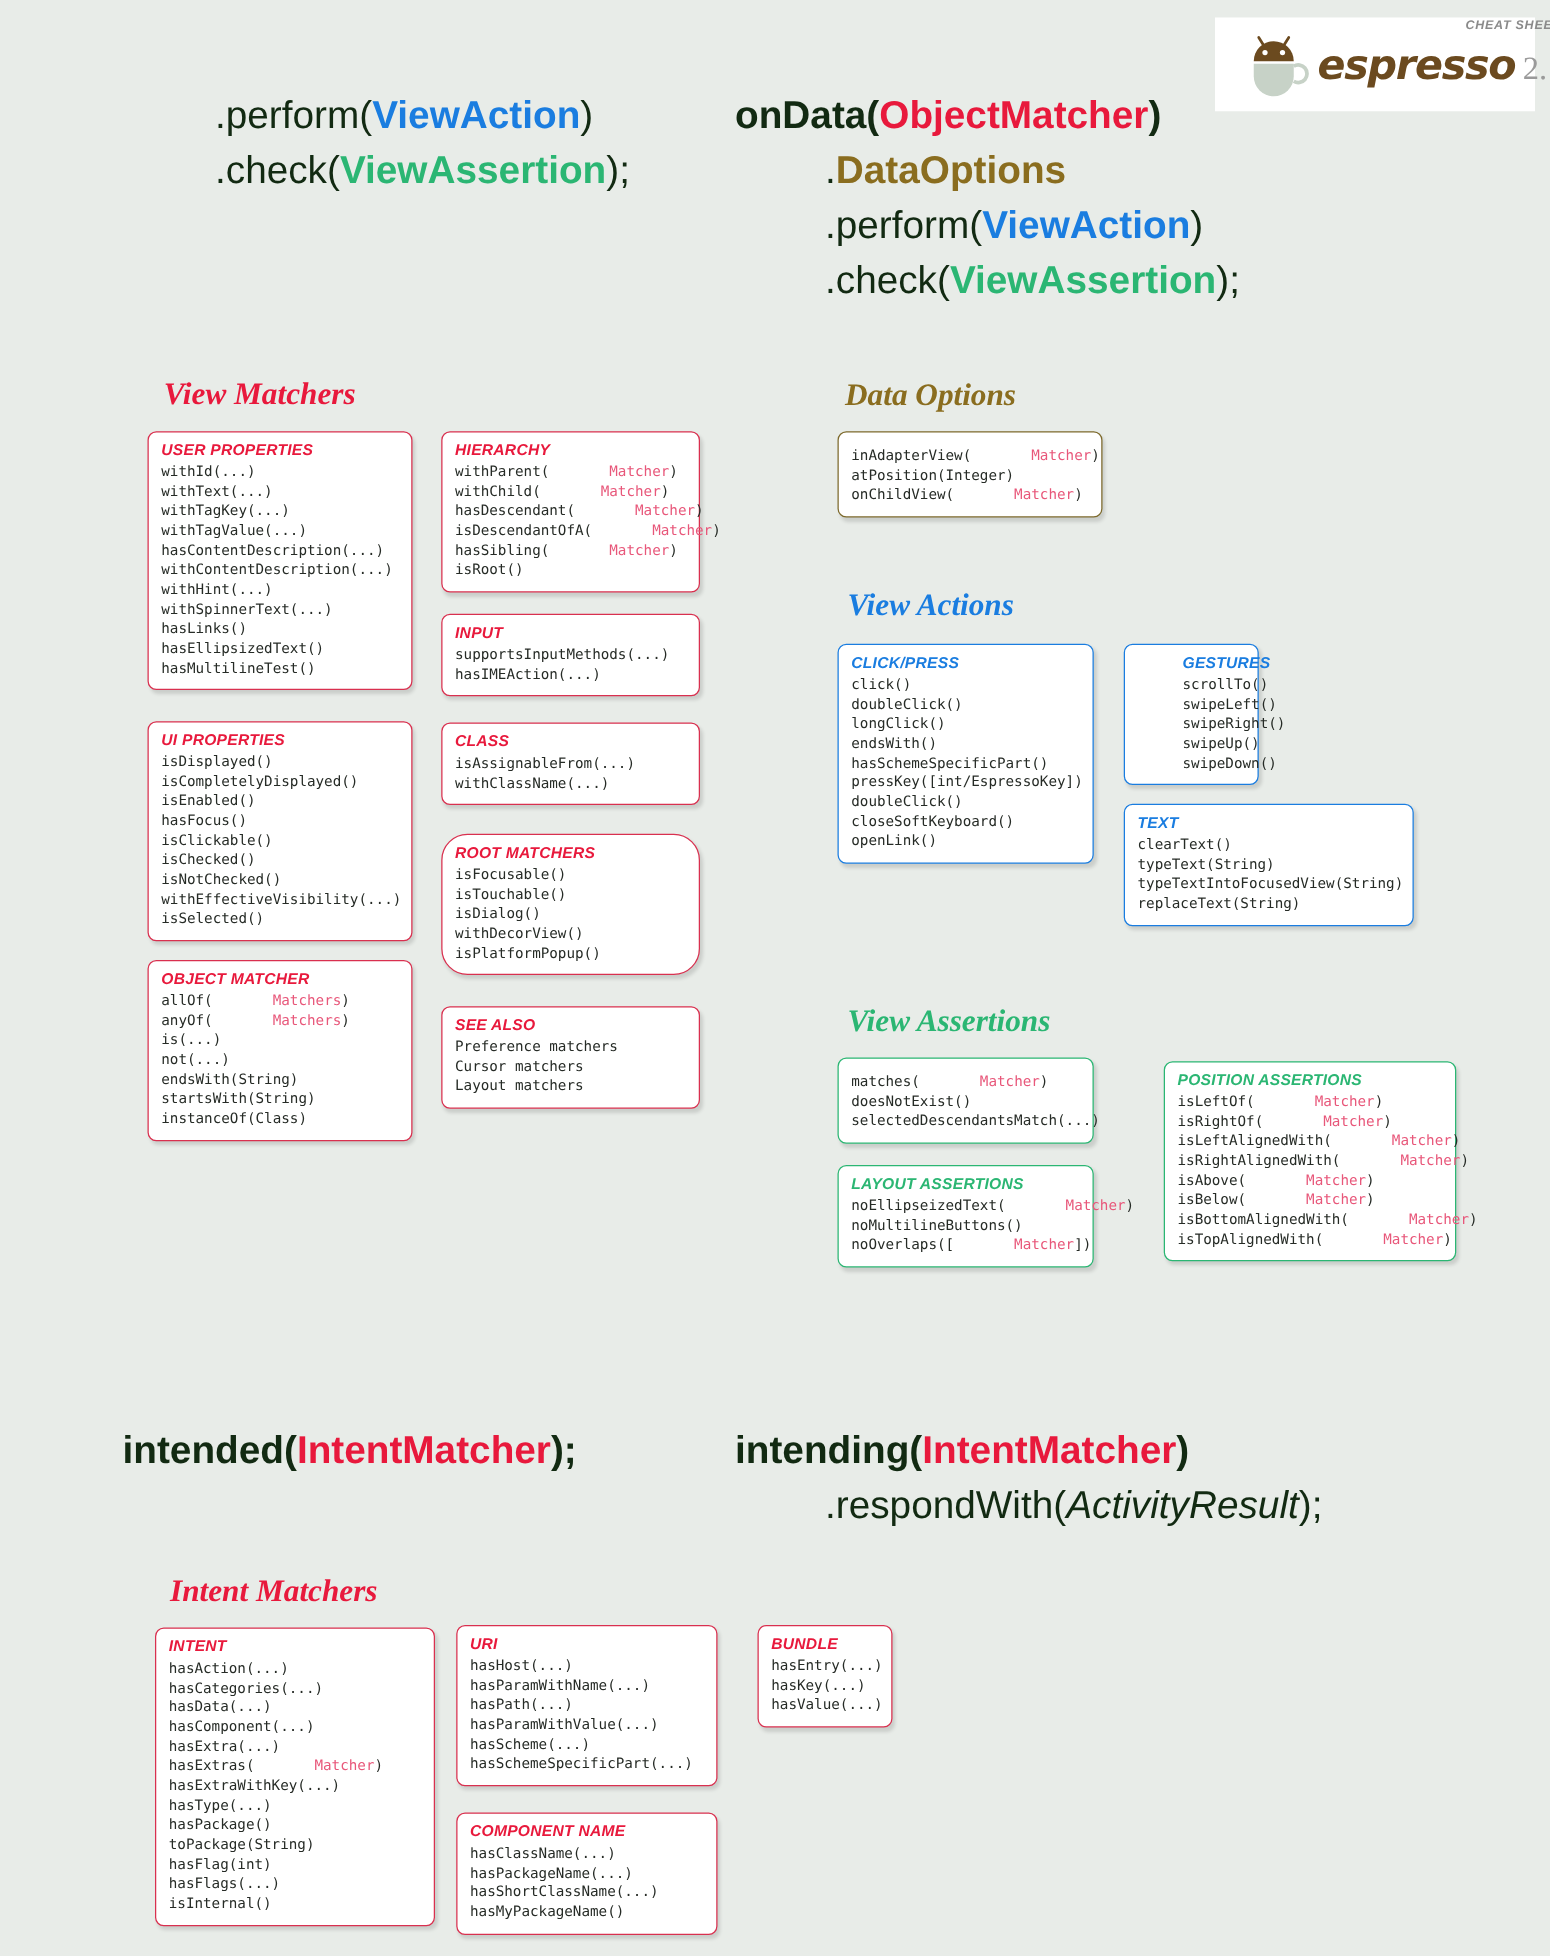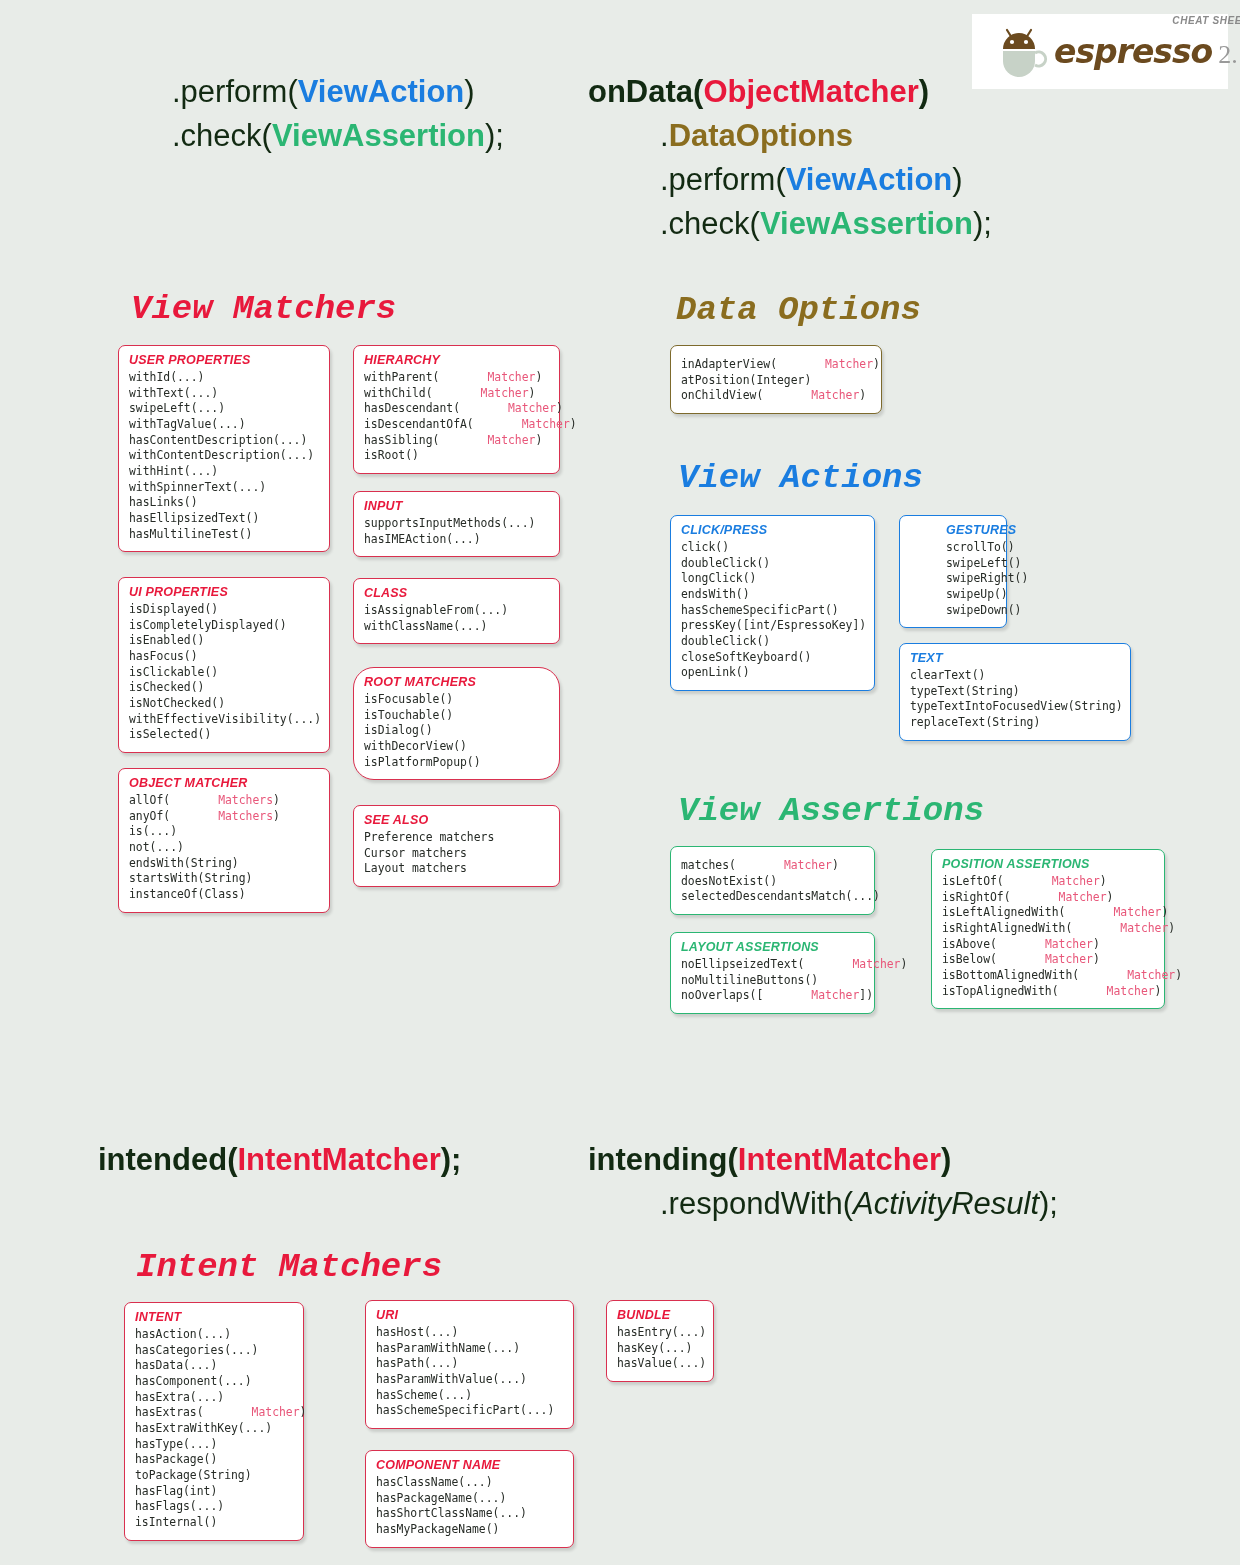--- a/index.html
+++ b/index.html
@@ -56,24 +56,25 @@
   .c-blue  { color: #1a7de0; font-weight: bold; }
   .c-green { color: #2bb673; font-weight: bold; }
   .c-olive { color: #8a6d1f; font-weight: bold; }
   .c-ital  { font-style: italic; }
   .indent1 { padding-left: 74px; }
   .indent2 { padding-left: 72px; }
 
   
   .sect-title {
     position: absolute;
-    font-family: Liberation Mono, monospace;
+    font-family: Liberation Serif, serif;
     font-weight: bold; font-style: italic;
-    font-size: 34px;
+    font-size: 25px;
     white-space: nowrap;
+    margin-top: 12px;
   }
   .t-red   { color: #e8193c; }
   .t-olive { color: #8a6d1f; }
   .t-blue  { color: #1a7de0; }
   .t-green { color: #2bb673; }
 
   
   .card {
     position: absolute;
     background: #ffffff;
@@ -173,21 +174,21 @@
 <div class="sect-title t-olive" style="left:676px; top:291px;">Data Options</div>
 <div class="sect-title t-blue" style="left:678px; top:459px;">View Actions</div>
 <div class="sect-title t-green" style="left:678px; top:792px;">View Assertions</div>
 <div class="sect-title t-red" style="left:136px; top:1248px;">Intent Matchers</div>
 
 <div class="card" style="left:118px; top:345px; width:212px;">
   <div class="card-head">USER PROPERTIES</div>
   <div class="card-list">
       <div>withId(...)</div>
       <div>withText(...)</div>
-      <div>swipeLeft(...)</div>
+      <div>withTagKey(...)</div>
       <div>withTagValue(...)</div>
       <div>hasContentDescription(...)</div>
       <div>withContentDescription(...)</div>
       <div>withHint(...)</div>
       <div>withSpinnerText(...)</div>
       <div>hasLinks()</div>
       <div>hasEllipsizedText()</div>
       <div>hasMultilineTest()</div>
     </div>
 </div>
@@ -336,21 +337,21 @@
       <div>isRightOf(<span class="m">Matcher</span>)</div>
       <div>isLeftAlignedWith(<span class="m">Matcher</span>)</div>
       <div>isRightAlignedWith(<span class="m">Matcher</span>)</div>
       <div>isAbove(<span class="m">Matcher</span>)</div>
       <div>isBelow(<span class="m">Matcher</span>)</div>
       <div>isBottomAlignedWith(<span class="m">Matcher</span>)</div>
       <div>isTopAlignedWith(<span class="m">Matcher</span>)</div>
     </div>
 </div>
 
-<div class="card" style="left:124px; top:1302px; width:180px;">
+<div class="card" style="left:124px; top:1302px; width:224px;">
   <div class="card-head">INTENT</div>
   <div class="card-list">
       <div>hasAction(...)</div>
       <div>hasCategories(...)</div>
       <div>hasData(...)</div>
       <div>hasComponent(...)</div>
       <div>hasExtra(...)</div>
       <div>hasExtras(<span class="m">Matcher</span>)</div>
       <div>hasExtraWithKey(...)</div>
       <div>hasType(...)</div>

